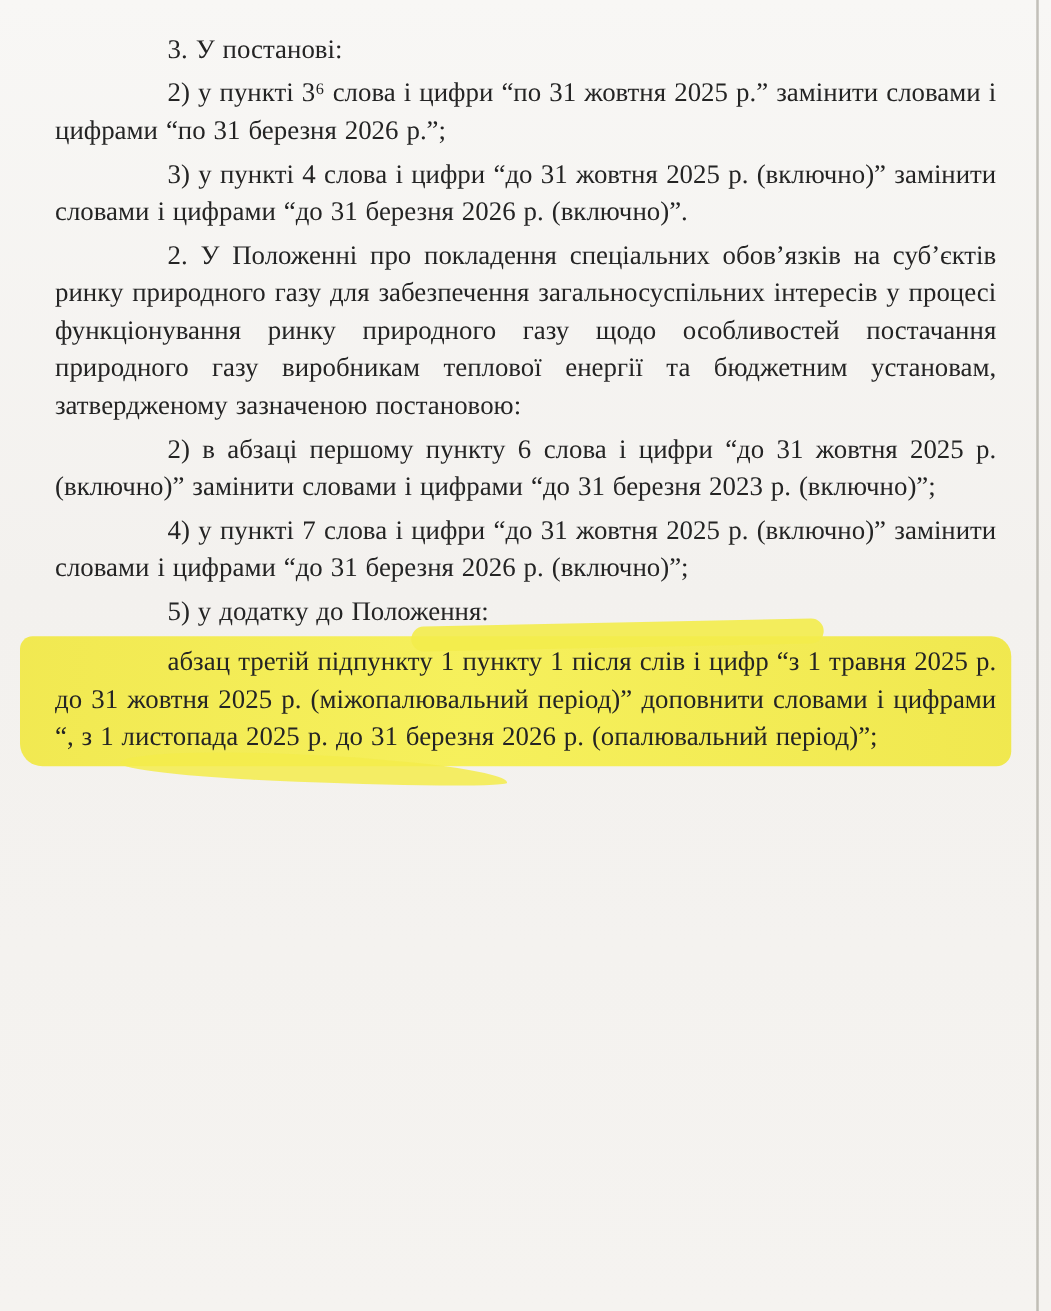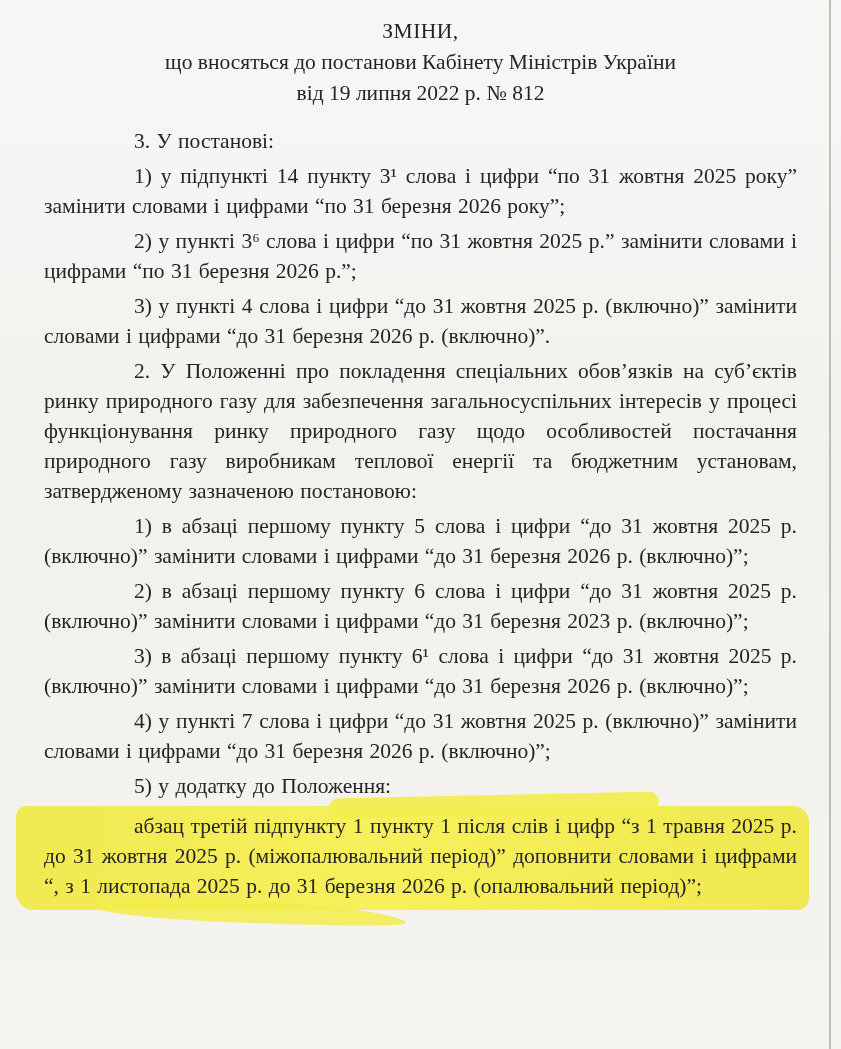--- a/index.html
+++ b/index.html
@@ -88,32 +88,24 @@
     transform: rotate(2.5deg);
     z-index: -1;
   }
 </style>
 </head>
 <body>
 
 <div class="page">
   <div class="margin-line"></div>
 
-  <header>
-    <div class="doc-title">ЗМІНИ,</div>
-    <div class="doc-subtitle">що вносяться до постанови Кабінету Міністрів України</div>
-    <div class="doc-subtitle">від 19 липня 2022 р. № 812</div>
-  </header>
 
   <main>
     <p class="para section-start">3. У постанові:</p>
-    <p class="para">1) у підпункті 14 пункту 3¹ слова і цифри “по 31 жовтня 2025 року” замінити словами і цифрами “по 31 березня 2026 року”;</p>
     <p class="para">2) у пункті 3⁶ слова і цифри “по 31 жовтня 2025 р.” замінити словами і цифрами “по 31 березня 2026 р.”;</p>
     <p class="para">3) у пункті 4 слова і цифри “до 31 жовтня 2025 р. (включно)” замінити словами і цифрами “до 31 березня 2026 р. (включно)”.</p>
     <p class="para">2. У Положенні про покладення спеціальних обов’язків на суб’єктів ринку природного газу для забезпечення загальносуспільних інтересів у процесі функціонування ринку природного газу щодо особливостей постачання природного газу виробникам теплової енергії та бюджетним установам, затвердженому зазначеною постановою:</p>
-    <p class="para">1) в абзаці першому пункту 5 слова і цифри “до 31 жовтня 2025 р. (включно)” замінити словами і цифрами “до 31 березня 2026 р. (включно)”;</p>
     <p class="para">2) в абзаці першому пункту 6 слова і цифри “до 31 жовтня 2025 р. (включно)” замінити словами і цифрами “до 31 березня 2023 р. (включно)”;</p>
-    <p class="para">3) в абзаці першому пункту 6¹ слова і цифри “до 31 жовтня 2025 р. (включно)” замінити словами і цифрами “до 31 березня 2026 р. (включно)”;</p>
     <p class="para">4) у пункті 7 слова і цифри “до 31 жовтня 2025 р. (включно)” замінити словами і цифрами “до 31 березня 2026 р. (включно)”;</p>
     <p class="para">5) у додатку до Положення:</p>
     <p class="para highlight">абзац третій підпункту 1 пункту 1 після слів і цифр “з 1 травня 2025 р. до 31 жовтня 2025 р. (міжопалювальний період)” доповнити словами і цифрами “, з 1 листопада 2025 р. до 31 березня 2026 р. (опалювальний період)”;</p>
   </main>
 </div>
 
 </body></html>

